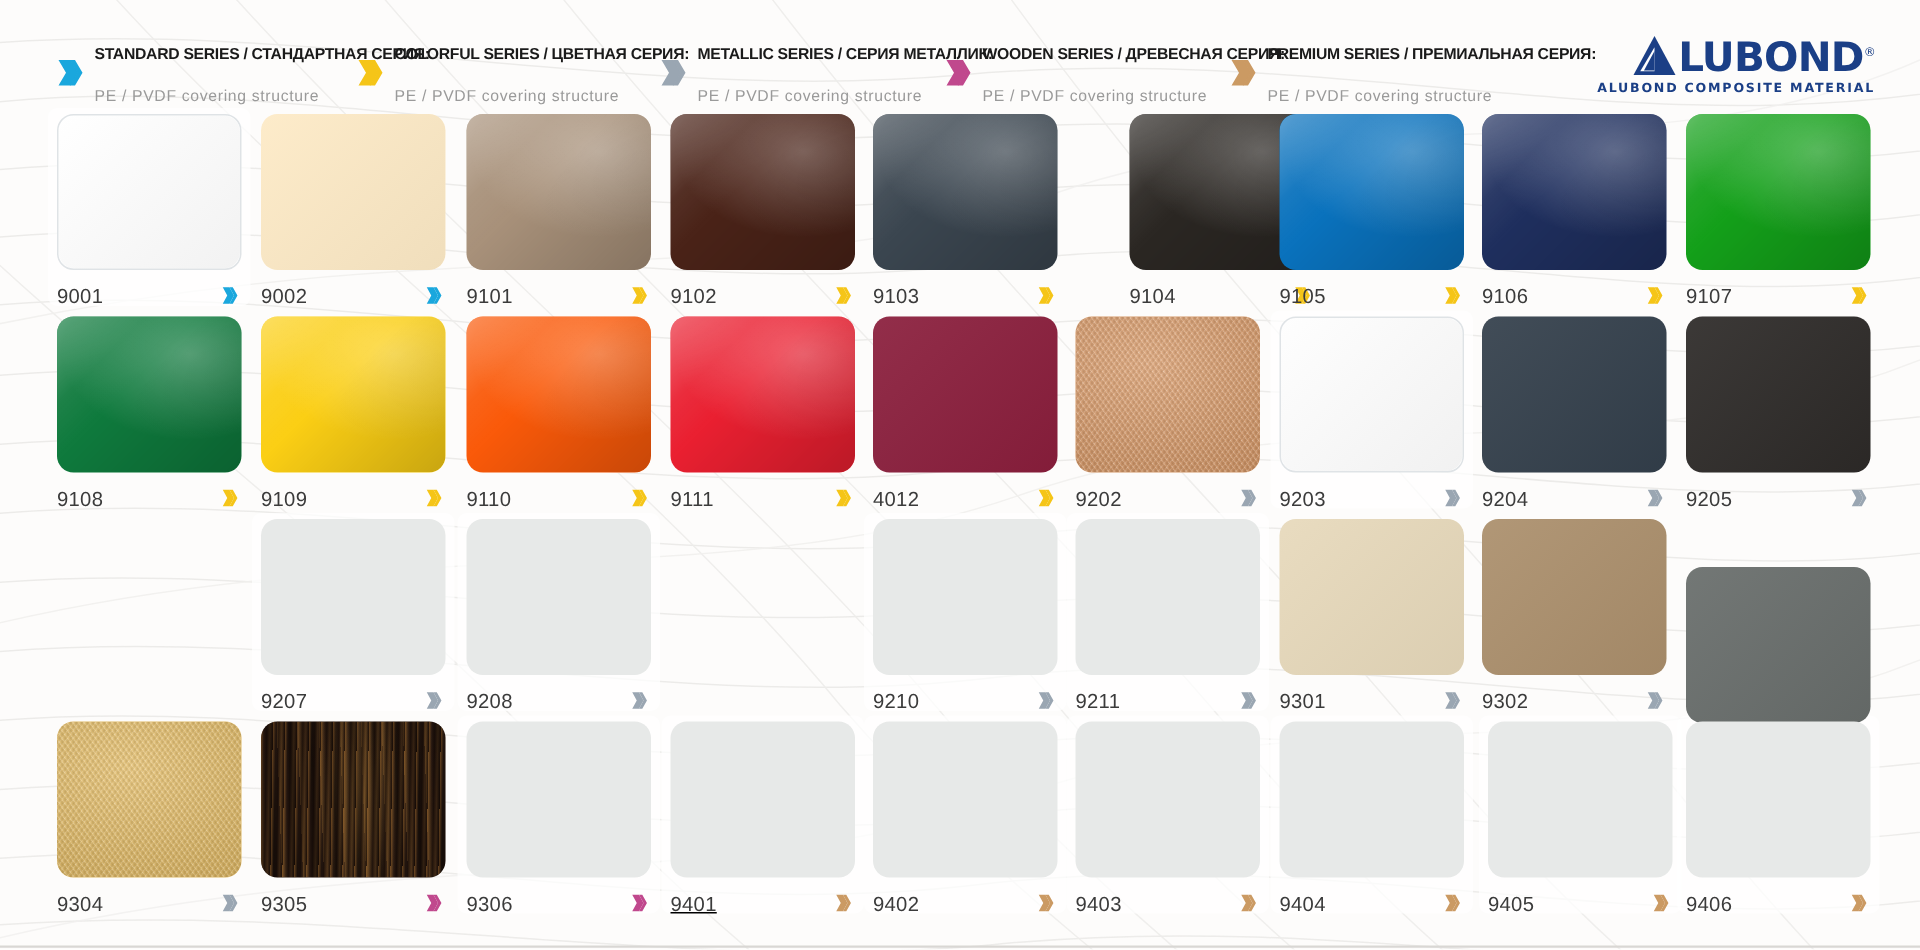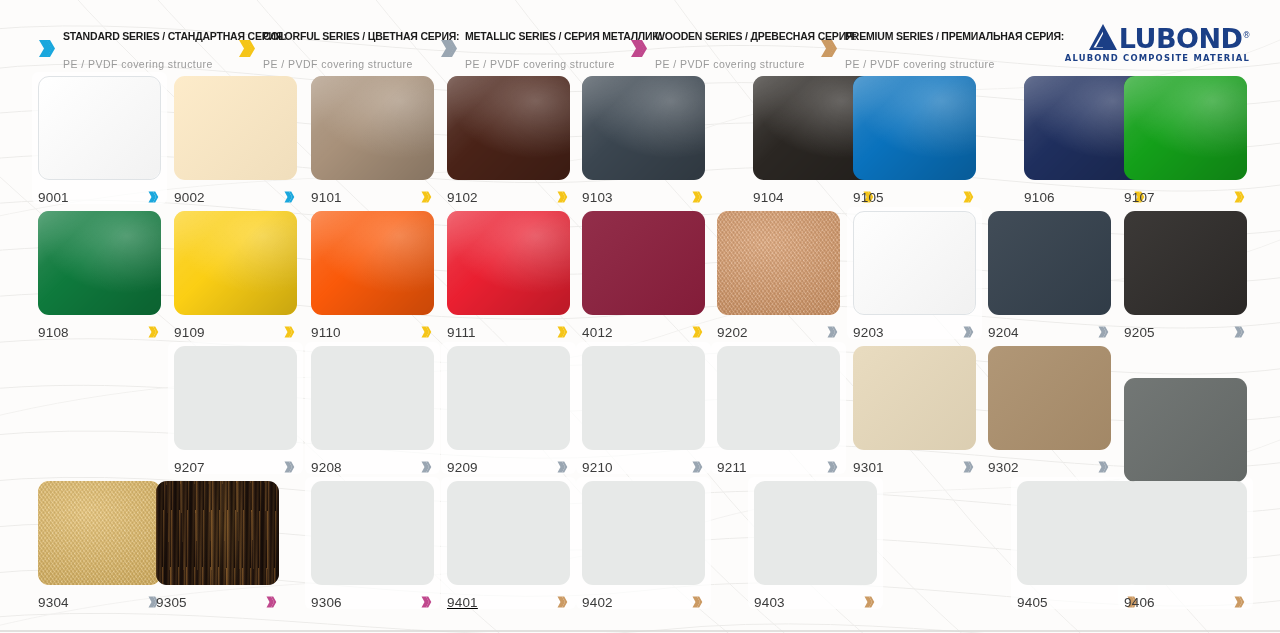--- a/index.html
+++ b/index.html
@@ -361,21 +361,21 @@
           <div class="cell-label-row">
             <span class="cell-code">9105</span>
             <span class="cell-arrow">
               <svg viewBox="0 0 11 12">
                 <path d="M0.5 0.5 L5 0.5 L8 6 L5 11.5 L0.5 11.5 L3.5 6 Z" fill="#f5c518"></path>
                 <path d="M5 0.5 L7.2 0.5 L10.3 6 L7.2 11.5 L5 11.5 L8 6 Z" fill="#f5c518"></path>
               </svg>
             </span>
           </div>
         </div>
-        <div class="cell" style="left: 1024px;">
+        <div class="cell" style="left: 988px;">
           <div class="chip" style="background:#1f2f5e">
             <div class="gloss" style="background:linear-gradient(135deg, rgba(255,255,255,0.34) 0%, rgba(255,255,255,0.06) 26%, rgba(255,255,255,0) 42%, rgba(0,0,0,0.10) 72%, rgba(0,0,0,0.20) 100%),radial-gradient(120% 95% at 72% 24%, rgba(255,255,255,0.30), rgba(255,255,255,0) 58%)"></div>
           </div>
           <div class="cell-label-row">
             <span class="cell-code">9106</span>
             <span class="cell-arrow">
               <svg viewBox="0 0 11 12">
                 <path d="M0.5 0.5 L5 0.5 L8 6 L5 11.5 L0.5 11.5 L3.5 6 Z" fill="#f5c518"></path>
                 <path d="M5 0.5 L7.2 0.5 L10.3 6 L7.2 11.5 L5 11.5 L8 6 Z" fill="#f5c518"></path>
               </svg>
@@ -538,33 +538,20 @@
                 <path d="M5 0.5 L7.2 0.5 L10.3 6 L7.2 11.5 L5 11.5 L8 6 Z" fill="#9aa6b2"></path>
               </svg>
             </span>
           </div>
         </div>
         <div class="cell" style="left: 311px;">
           <div class="plate"></div>
           <div class="chip empty" style="background:#e7e9e8"></div>
           <div class="cell-label-row">
             <span class="cell-code">9208</span>
-            <span class="cell-arrow">
-              <svg viewBox="0 0 11 12">
-                <path d="M0.5 0.5 L5 0.5 L8 6 L5 11.5 L0.5 11.5 L3.5 6 Z" fill="#9aa6b2"></path>
-                <path d="M5 0.5 L7.2 0.5 L10.3 6 L7.2 11.5 L5 11.5 L8 6 Z" fill="#9aa6b2"></path>
-              </svg>
-            </span>
-          </div>
-        </div>
-        <div class="cell" style="left: 447px;">
-          <div class="plate"></div>
-          <div class="chip empty" style="background:#e7e9e8"></div>
-          <div class="cell-label-row">
-            <span class="cell-code">9209</span>
             <span class="cell-arrow">
               <svg viewBox="0 0 11 12">
                 <path d="M0.5 0.5 L5 0.5 L8 6 L5 11.5 L0.5 11.5 L3.5 6 Z" fill="#9aa6b2"></path>
                 <path d="M5 0.5 L7.2 0.5 L10.3 6 L7.2 11.5 L5 11.5 L8 6 Z" fill="#9aa6b2"></path>
               </svg>
             </span>
           </div>
         </div>
         <div class="cell" style="left: 582px;">
           <div class="plate"></div>
@@ -643,21 +630,21 @@
           <div class="cell-label-row">
             <span class="cell-code">9304</span>
             <span class="cell-arrow">
               <svg viewBox="0 0 11 12">
                 <path d="M0.5 0.5 L5 0.5 L8 6 L5 11.5 L0.5 11.5 L3.5 6 Z" fill="#9aa6b2"></path>
                 <path d="M5 0.5 L7.2 0.5 L10.3 6 L7.2 11.5 L5 11.5 L8 6 Z" fill="#9aa6b2"></path>
               </svg>
             </span>
           </div>
         </div>
-        <div class="cell" style="left: 156px;">
+        <div class="cell" style="left: 174px;">
           <div class="chip" style="background:#2a1a12">
             <div class="gloss" style="background:repeating-linear-gradient(91deg, rgba(150,100,45,0.55) 0px, rgba(20,10,6,0.0) 2px, rgba(20,10,6,0.65) 4px, rgba(120,80,35,0.25) 6px, rgba(20,10,6,0.7) 8px),repeating-linear-gradient(88deg, rgba(190,135,60,0.30) 0px, rgba(0,0,0,0) 5px, rgba(0,0,0,0.45) 9px, rgba(0,0,0,0) 14px),radial-gradient(36% 120% at 55% 45%, rgba(200,150,70,0.30), rgba(0,0,0,0.1) 70%)"></div>
           </div>
           <div class="cell-label-row">
             <span class="cell-code">9305</span>
             <span class="cell-arrow">
               <svg viewBox="0 0 11 12">
                 <path d="M0.5 0.5 L5 0.5 L8 6 L5 11.5 L0.5 11.5 L3.5 6 Z" fill="#c0488d"></path>
                 <path d="M5 0.5 L7.2 0.5 L10.3 6 L7.2 11.5 L5 11.5 L8 6 Z" fill="#c0488d"></path>
               </svg>
@@ -696,55 +683,68 @@
           <div class="cell-label-row">
             <span class="cell-code">9402</span>
             <span class="cell-arrow">
               <svg viewBox="0 0 11 12">
                 <path d="M0.5 0.5 L5 0.5 L8 6 L5 11.5 L0.5 11.5 L3.5 6 Z" fill="#cb9a63"></path>
                 <path d="M5 0.5 L7.2 0.5 L10.3 6 L7.2 11.5 L5 11.5 L8 6 Z" fill="#cb9a63"></path>
               </svg>
             </span>
           </div>
         </div>
-        <div class="cell" style="left: 754px;">
+        <div class="cell" style="left: 717px;">
           <div class="plate"></div>
           <div class="chip empty" style="background:#e7e9e8"></div>
           <div class="cell-label-row">
             <span class="cell-code">9403</span>
             <span class="cell-arrow">
               <svg viewBox="0 0 11 12">
                 <path d="M0.5 0.5 L5 0.5 L8 6 L5 11.5 L0.5 11.5 L3.5 6 Z" fill="#cb9a63"></path>
                 <path d="M5 0.5 L7.2 0.5 L10.3 6 L7.2 11.5 L5 11.5 L8 6 Z" fill="#cb9a63"></path>
               </svg>
             </span>
           </div>
         </div>
-        <div class="cell" style="left: 1017px;">
-          <div class="plate"></div>
-          <div class="chip empty" style="background:#e7e9e8"></div>
-          <div class="cell-label-row">
-            <span class="cell-code">9405</span>
+        <div class="cell" style="left: 853px;">
+          <div class="plate"></div>
+          <div class="chip empty" style="background:#e7e9e8"></div>
+          <div class="cell-label-row">
+            <span class="cell-code">9404</span>
             <span class="cell-arrow">
               <svg viewBox="0 0 11 12">
                 <path d="M0.5 0.5 L5 0.5 L8 6 L5 11.5 L0.5 11.5 L3.5 6 Z" fill="#cb9a63"></path>
                 <path d="M5 0.5 L7.2 0.5 L10.3 6 L7.2 11.5 L5 11.5 L8 6 Z" fill="#cb9a63"></path>
               </svg>
             </span>
           </div>
         </div>
-        <div class="cell" style="left: 1124px;">
-          <div class="plate"></div>
-          <div class="chip empty" style="background:#e7e9e8"></div>
-          <div class="cell-label-row">
-            <span class="cell-code">9406</span>
+        <div class="cell" style="left: 992px;">
+          <div class="plate"></div>
+          <div class="chip empty" style="background:#e7e9e8"></div>
+          <div class="cell-label-row">
+            <span class="cell-code">9405</span>
             <span class="cell-arrow">
               <svg viewBox="0 0 11 12">
                 <path d="M0.5 0.5 L5 0.5 L8 6 L5 11.5 L0.5 11.5 L3.5 6 Z" fill="#cb9a63"></path>
                 <path d="M5 0.5 L7.2 0.5 L10.3 6 L7.2 11.5 L5 11.5 L8 6 Z" fill="#cb9a63"></path>
               </svg>
             </span>
           </div>
         </div>
+        <div class="cell" style="left: 1124px;">
+          <div class="plate"></div>
+          <div class="chip empty" style="background:#e7e9e8"></div>
+          <div class="cell-label-row">
+            <span class="cell-code">9406</span>
+            <span class="cell-arrow">
+              <svg viewBox="0 0 11 12">
+                <path d="M0.5 0.5 L5 0.5 L8 6 L5 11.5 L0.5 11.5 L3.5 6 Z" fill="#cb9a63"></path>
+                <path d="M5 0.5 L7.2 0.5 L10.3 6 L7.2 11.5 L5 11.5 L8 6 Z" fill="#cb9a63"></path>
+              </svg>
+            </span>
+          </div>
+        </div>
       </div>
     </div>
 
 </div>
 
 </body></html>

